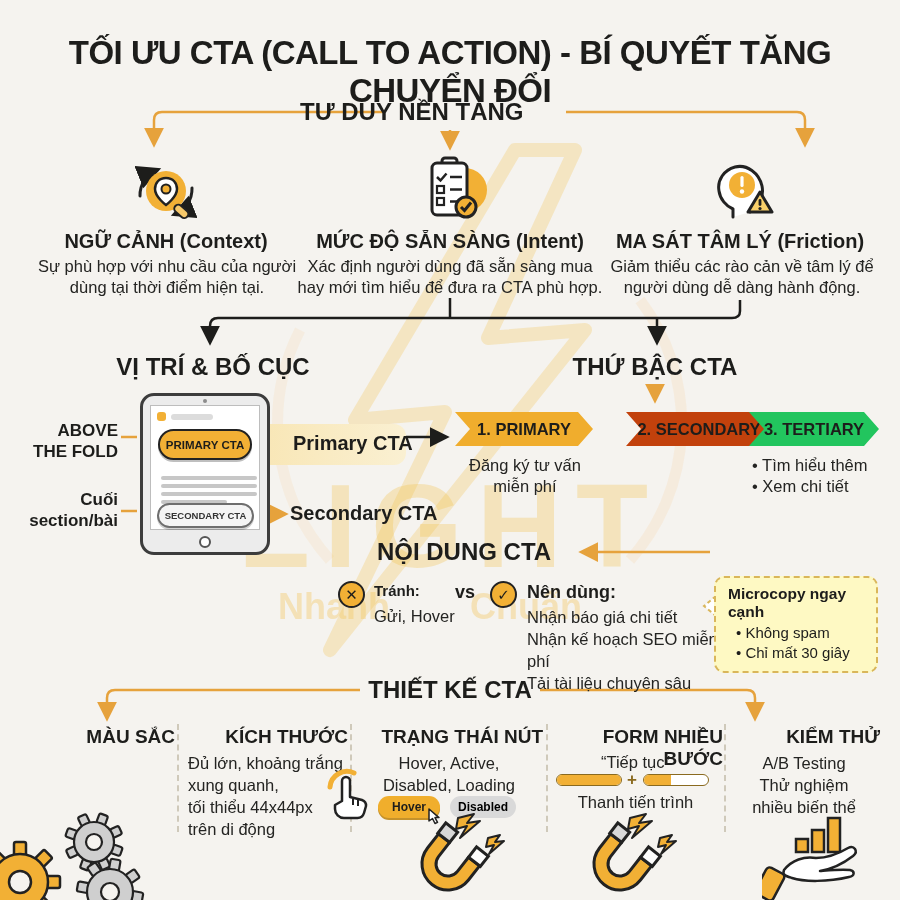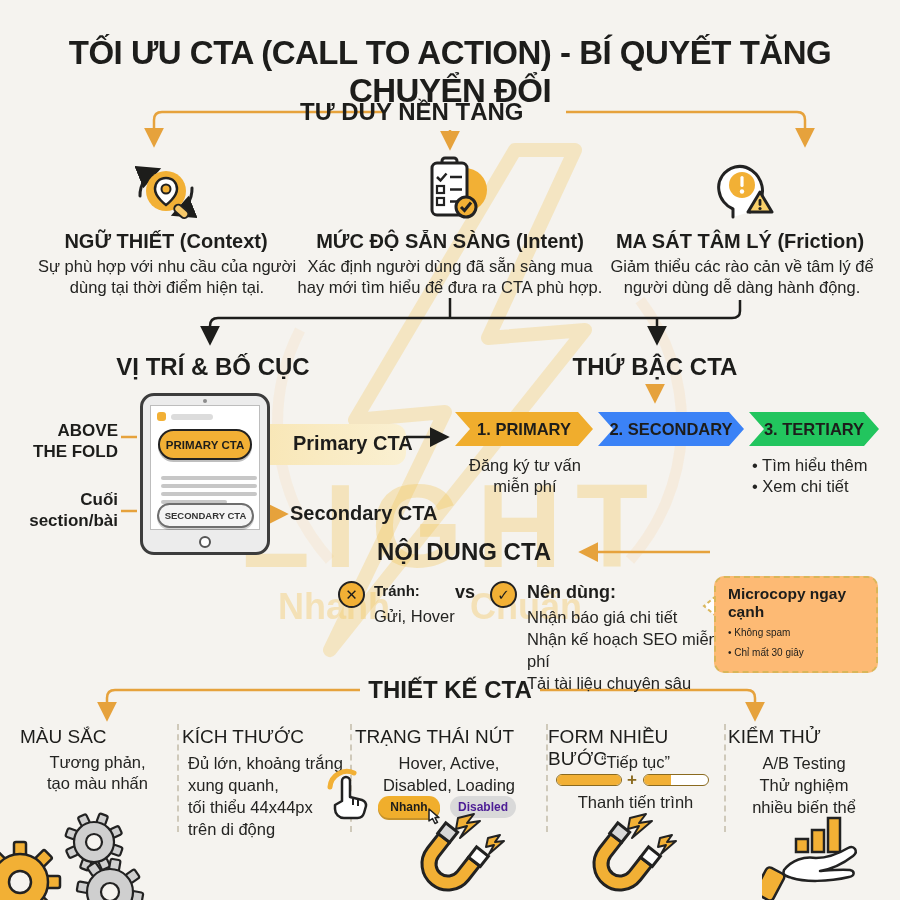--- a/index.html
+++ b/index.html
@@ -31,31 +31,31 @@
                 box-sizing:border-box;font-size:11.5px;font-weight:800;display:flex;align-items:center;justify-content:center;box-shadow:0 2px 0 rgba(0,0,0,.25);}
   .grayline{position:absolute;left:10px;height:4px;border-radius:2px;background:#c7c7c7;}
   .pill-secondary{left:157px;top:503px;width:97px;height:25px;background:#f4f4f4;border:2.5px solid #6e6e6e;border-radius:13px;
                   box-sizing:border-box;font-size:9.5px;font-weight:800;color:#333;display:flex;align-items:center;justify-content:center;box-shadow:0 2px 0 rgba(0,0,0,.18);}
   .side-label{font-size:17px;font-weight:800;text-align:right;line-height:21px;}
   .flow-label{font-size:20px;font-weight:800;}
   
   .chev{height:34px;display:flex;align-items:center;justify-content:center;font-size:16.5px;font-weight:800;
         clip-path:polygon(0 0,calc(100% - 15px) 0,100% 50%,calc(100% - 15px) 100%,0 100%,15px 50%);}
   
-  .micro{left:714px;top:576px;width:164px;background:#fdba74;border:2px dashed #d9b65a;border-radius:10px;box-sizing:border-box;padding:7px 10px 8px 12px;}
+  .micro{left:714px;top:576px;width:164px;background:#fef9c3;border:2px dashed #d9b65a;border-radius:10px;box-sizing:border-box;padding:7px 10px 8px 12px;}
   .micro .t{font-size:15.5px;font-weight:800;margin-bottom:2px;}
-  .micro .i{font-size:10px;line-height:20px;}
+  .micro .i{font-size:15px;line-height:20px;margin-left:8px;}
   
   .badge{width:27px;height:27px;border-radius:50%;background:#f2b035;border:2.5px solid #222;box-sizing:border-box;display:flex;align-items:center;justify-content:center;font-weight:800;font-size:15px;}
   
-  .col-title{font-size:19px;font-weight:400;text-align:left;}
+  .col-title{font-size:19px;font-weight:700;text-align:right;}
   .vsep{width:0;border-left:2px dashed #cfc9ba;height:108px;top:724px;}
   .btn-hover{left:378px;top:796px;width:62px;height:22px;border-radius:13px;background:#f0ae2c;box-shadow:0 2px 0 #c5922b;
              font-size:12px;font-weight:800;display:flex;align-items:center;justify-content:center;}
-  .btn-disabled{left:450px;top:796px;width:66px;height:22px;border-radius:13px;background:#d9d9d9;color:#4c1d95;
+  .btn-disabled{left:450px;top:796px;width:66px;height:22px;border-radius:13px;background:#d9d9d9;color:#000000;
                 font-size:12px;font-weight:800;display:flex;align-items:center;justify-content:center;}
   .prog{height:12px;border:1.5px solid #8a6a1f;border-radius:7px;box-sizing:border-box;overflow:hidden;background:#fff;}
   .prog .fill{height:100%;background:#f2b035;}
   .wm-brand{top:458px;left:0;width:900px;text-align:center;font-size:118px;font-weight:800;letter-spacing:14px;color:rgba(242,193,70,.30);}
   .wm-tag{top:586px;left:120px;width:620px;text-align:center;font-size:36px;font-weight:800;word-spacing:70px;color:rgba(242,198,92,.38);}
 </style>
 </head>
 <body>
 
 <div id="canvas">
@@ -109,21 +109,21 @@
   <div class="abs content sec-hd" style="top:98px;left:300px;width:300px;text-align:left;">TƯ DUY NỀN TẢNG</div>
 
   <svg class="abs content" width="80" height="80" style="left:126px;top:152px;">
     <path d="M14,44 a27,27 0 0 1 17,-26" fill="none" stroke="#222" stroke-width="3" stroke-linecap="round" marker-end="url(#aB)"></path>
     <path d="M66,36 a27,27 0 0 1 -17,26" fill="none" stroke="#222" stroke-width="3" stroke-linecap="round" marker-end="url(#aB)"></path>
     <circle cx="40" cy="39" r="20" fill="#f2b035"></circle>
     <rect x="52" y="51" width="16" height="8" rx="4" transform="rotate(42 52 51)" fill="#f6c86a" stroke="#222" stroke-width="2"></rect>
     <path d="M40,26 c-7,0 -11,5 -11,11 c0,8 11,16 11,16 c0,0 11,-8 11,-16 c0,-6 -4,-11 -11,-11 z" fill="#fff" stroke="#222" stroke-width="2.5"></path>
     <circle cx="40" cy="37" r="4.5" fill="#f2b035" stroke="#222" stroke-width="2"></circle>
   </svg>
-  <div class="abs content f-title" style="top:230px;left:20px;width:292px;">NGỮ THIẾT (Context)</div>
+  <div class="abs content f-title" style="top:230px;left:20px;width:292px;">NGỮ CẢNH (Context)</div>
   <div class="abs content body-txt center" style="top:256px;left:22px;width:290px;">Sự phù hợp với nhu cầu của người dùng tại thời điểm hiện tại.</div>
 
   <svg class="abs content" width="80" height="80" style="left:412px;top:150px;">
     <circle cx="53" cy="40" r="22" fill="#f2b035"></circle>
     <rect x="30" y="8" width="15" height="11" rx="3" fill="#fff" stroke="#222" stroke-width="3"></rect>
     <rect x="20" y="13" width="35" height="52" rx="5" fill="#fff" stroke="#222" stroke-width="3"></rect>
     <path d="M25,27 l3.5,3.5 l6,-7" fill="none" stroke="#222" stroke-width="2.5"></path>
     <line x1="38" y1="27" x2="50" y2="27" stroke="#222" stroke-width="2.5"></line>
     <rect x="25" y="36" width="7" height="7" fill="none" stroke="#222" stroke-width="2.2"></rect>
     <line x1="38" y1="39.5" x2="50" y2="39.5" stroke="#222" stroke-width="2.5"></line>
@@ -171,21 +171,21 @@
 THE FOLD</div>
   <div class="abs content side-label pre" style="top:489px;left:18px;width:100px;">Cuối
 section/bài</div>
 
   <div class="abs content flow-label" style="top:432px;left:293px;">Primary CTA</div>
   <div class="abs content flow-label" style="top:502px;left:290px;">Secondary CTA</div>
 
   <div class="abs content sec-hd" style="top:353px;left:555px;width:200px;text-align:center;">THỨ BẬC CTA</div>
 
   <div class="abs content chev" style="left:455px;top:412px;width:138px;background:#f0ad2d;">1. PRIMARY</div>
-  <div class="abs content chev" style="left:598px;top:412px;width:146px;background:#3b82f6;">2. SECONDARY</div>
+  <div class="abs content chev" style="left:626px;top:412px;width:146px;background:#c2410c;">2. SECONDARY</div>
   <div class="abs content chev" style="left:749px;top:412px;width:130px;background:#22c55e;">3. TERTIARY</div>
 
   <div class="abs content body-txt center pre" style="top:455px;left:455px;width:140px;">Đăng ký tư vấn
 miễn phí</div>
   <div class="abs content body-txt pre" style="top:455px;left:752px;width:130px;">• Tìm hiểu thêm
 • Xem chi tiết</div>
 
   <div class="abs content sec-hd" style="top:538px;left:364px;width:200px;text-align:center;">NỘI DUNG CTA</div>
 
   <div class="abs content badge" style="left:338px;top:581px;">✕</div>
@@ -207,38 +207,36 @@
   </div>
 
   <div class="abs content sec-hd" style="top:676px;left:350px;width:200px;text-align:center;">THIẾT KẾ CTA</div>
 
   <div class="abs content vsep" style="left:177px;"></div>
   <div class="abs content vsep" style="left:350px;"></div>
   <div class="abs content vsep" style="left:546px;"></div>
   <div class="abs content vsep" style="left:724px;"></div>
 
   <div class="abs content col-title" style="top:726px;left:20px;width:155px;">MÀU SẮC</div>
-  <div class="abs content body-txt center pre" style="top:752px;left:20px;width:155px;">Tương phản,
-tạo màu nhấn</div>
 
   <div class="abs content col-title" style="top:726px;left:182px;width:166px;">KÍCH THƯỚC</div>
   <div class="abs content body-txt pre" style="top:752px;left:188px;width:160px;line-height:22px;">Đủ lớn, khoảng trắng
 xung quanh,
 tối thiểu 44x44px
 trên di động</div>
   <svg class="abs content" width="52" height="58" style="left:322px;top:765px;">
     <path d="M8,22 A17,17 0 0 1 32,8" fill="none" stroke="#f2b035" stroke-width="5" stroke-linecap="round"></path>
     <path d="M20,36 L20,16 A4,4 0 0 1 28,16 L28,32 L40,35 A6,6 0 0 1 44,41 L42,48 A7,7 0 0 1 35,53 L22,53 A9,9 0 0 1 13,44 L13,40 Z" fill="#fff" stroke="#222" stroke-width="2.5" stroke-linejoin="round"></path>
     <path d="M31,34 v6 M36,35 v6" fill="none" stroke="#222" stroke-width="2"></path>
   </svg>
 
   <div class="abs content col-title" style="top:726px;left:355px;width:188px;">TRẠNG THÁI NÚT</div>
   <div class="abs content body-txt center pre" style="top:752px;left:355px;width:188px;line-height:22px;">Hover, Active,
 Disabled, Loading</div>
-  <div class="abs content btn-hover">Nhanh</div>
+  <div class="abs content btn-hover">Hover</div>
   <div class="abs content btn-disabled">Disabled</div>
   <svg class="abs content" width="14" height="18" style="left:428px;top:808px;">
     <path d="M1,1 L1,13 L4.5,10.5 L7,15.5 L9.5,14.4 L7,9.6 L11,9.6 Z" fill="#fff" stroke="#222" stroke-width="1.5" stroke-linejoin="round"></path>
   </svg>
 
   <div class="abs content col-title" style="top:726px;left:548px;width:175px;">FORM NHIỀU BƯỚC</div>
   <div class="abs content body-txt center" style="top:752px;left:548px;width:175px;">“Tiếp tục”</div>
   <div class="abs content prog" style="left:556px;top:774px;width:66px;">
     <div class="fill" style="width:100%;"></div>
   </div>

